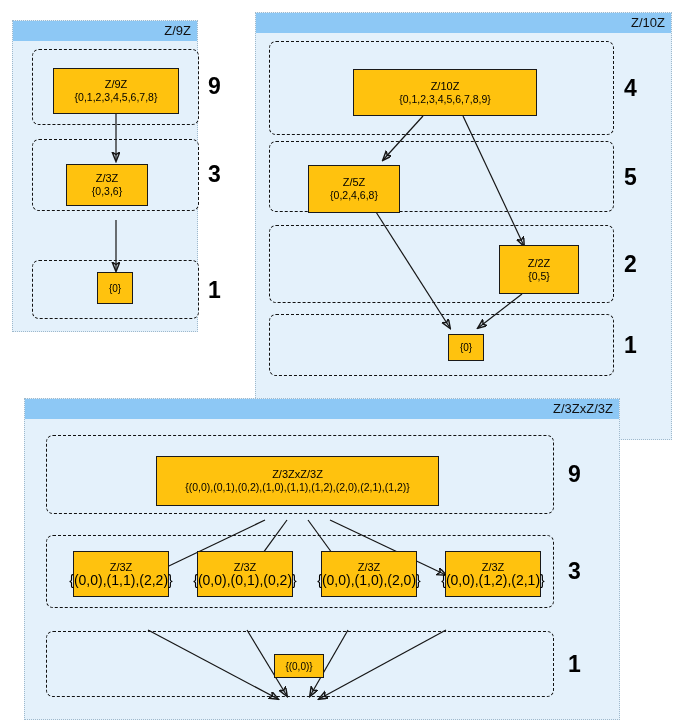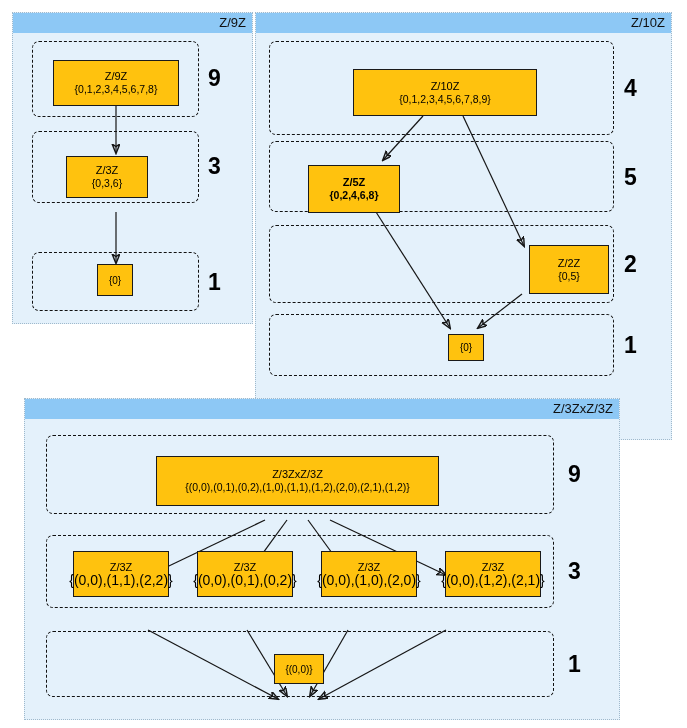--- a/index.html
+++ b/index.html
@@ -92,21 +92,21 @@
   }
   svg.edges line, svg.edges path {
     stroke: #151515;
     stroke-width: 1.2;
     fill: none;
   }
 </style>
 </head>
 <body>
 
-<div class="panel" style="left:12px; top:12px; width:241px; height:312px;">
+<div class="panel" style="left:12px; top:20px; width:186px; height:312px;">
   <div class="panel-header"></div>
   <div class="panel-title">Z/9Z</div>
 
   <div class="row" style="left:19px; top:28px; width:167px; height:76px;"></div>
   <div class="row-label" style="left:195px; top:54px;">9</div>
 
   <div class="row" style="left:19px; top:118px; width:167px; height:72px;"></div>
   <div class="row-label" style="left:195px; top:142px;">3</div>
 
   <div class="row" style="left:19px; top:239px; width:167px; height:59px;"></div>
@@ -163,26 +163,26 @@
     <line x1="207" y1="103" x2="268" y2="233" marker-end="url(#ah2)"></line>
     <line x1="120" y1="199" x2="194" y2="315" marker-end="url(#ah2)"></line>
     <line x1="266" y1="281" x2="222" y2="315" marker-end="url(#ah2)"></line>
   </svg>
 
   <div class="node" style="left:97px; top:56px; width:184px; height:47px;">
     <span class="nm">Z/10Z</span>
     <span class="st">{0,1,2,3,4,5,6,7,8,9}</span>
   </div>
 
-  <div class="node" style="left:52px; top:152px; width:92px; height:48px;font-weight:bold;">
+  <div class="node" style="left:52px; top:152px; width:92px; height:48px;">
     <span class="nm">Z/5Z</span>
     <span class="st">{0,2,4,6,8}</span>
   </div>
 
-  <div class="node" style="left:243px; top:232px; width:80px; height:49px;margin-left:30px;">
+  <div class="node" style="left:243px; top:232px; width:80px; height:49px;">
     <span class="nm">Z/2Z</span>
     <span class="st">{0,5}</span>
   </div>
 
   <div class="node tiny" style="left:192px; top:321px; width:36px; height:27px;">
     <span class="st">{0}</span>
   </div>
 </div>
 
 <div class="panel" style="left:24px; top:398px; width:596px; height:322px;">
@@ -232,16 +232,16 @@
   <div class="node small" style="left:296px; top:152px; width:96px; height:46px;">
     <span class="nm">Z/3Z</span>
     <span class="st">{(0,0),(1,0),(2,0)}</span>
   </div>
 
   <div class="node small" style="left:420px; top:152px; width:96px; height:46px;">
     <span class="nm">Z/3Z</span>
     <span class="st">{(0,0),(1,2),(2,1)}</span>
   </div>
 
-  <div class="node tiny" style="left:249px; top:255px; width:50px; height:30px;">
+  <div class="node tiny" style="left:249px; top:255px; width:50px; height:24px;">
     <span class="st">{(0,0)}</span>
   </div>
 </div>
 
 </body></html>

